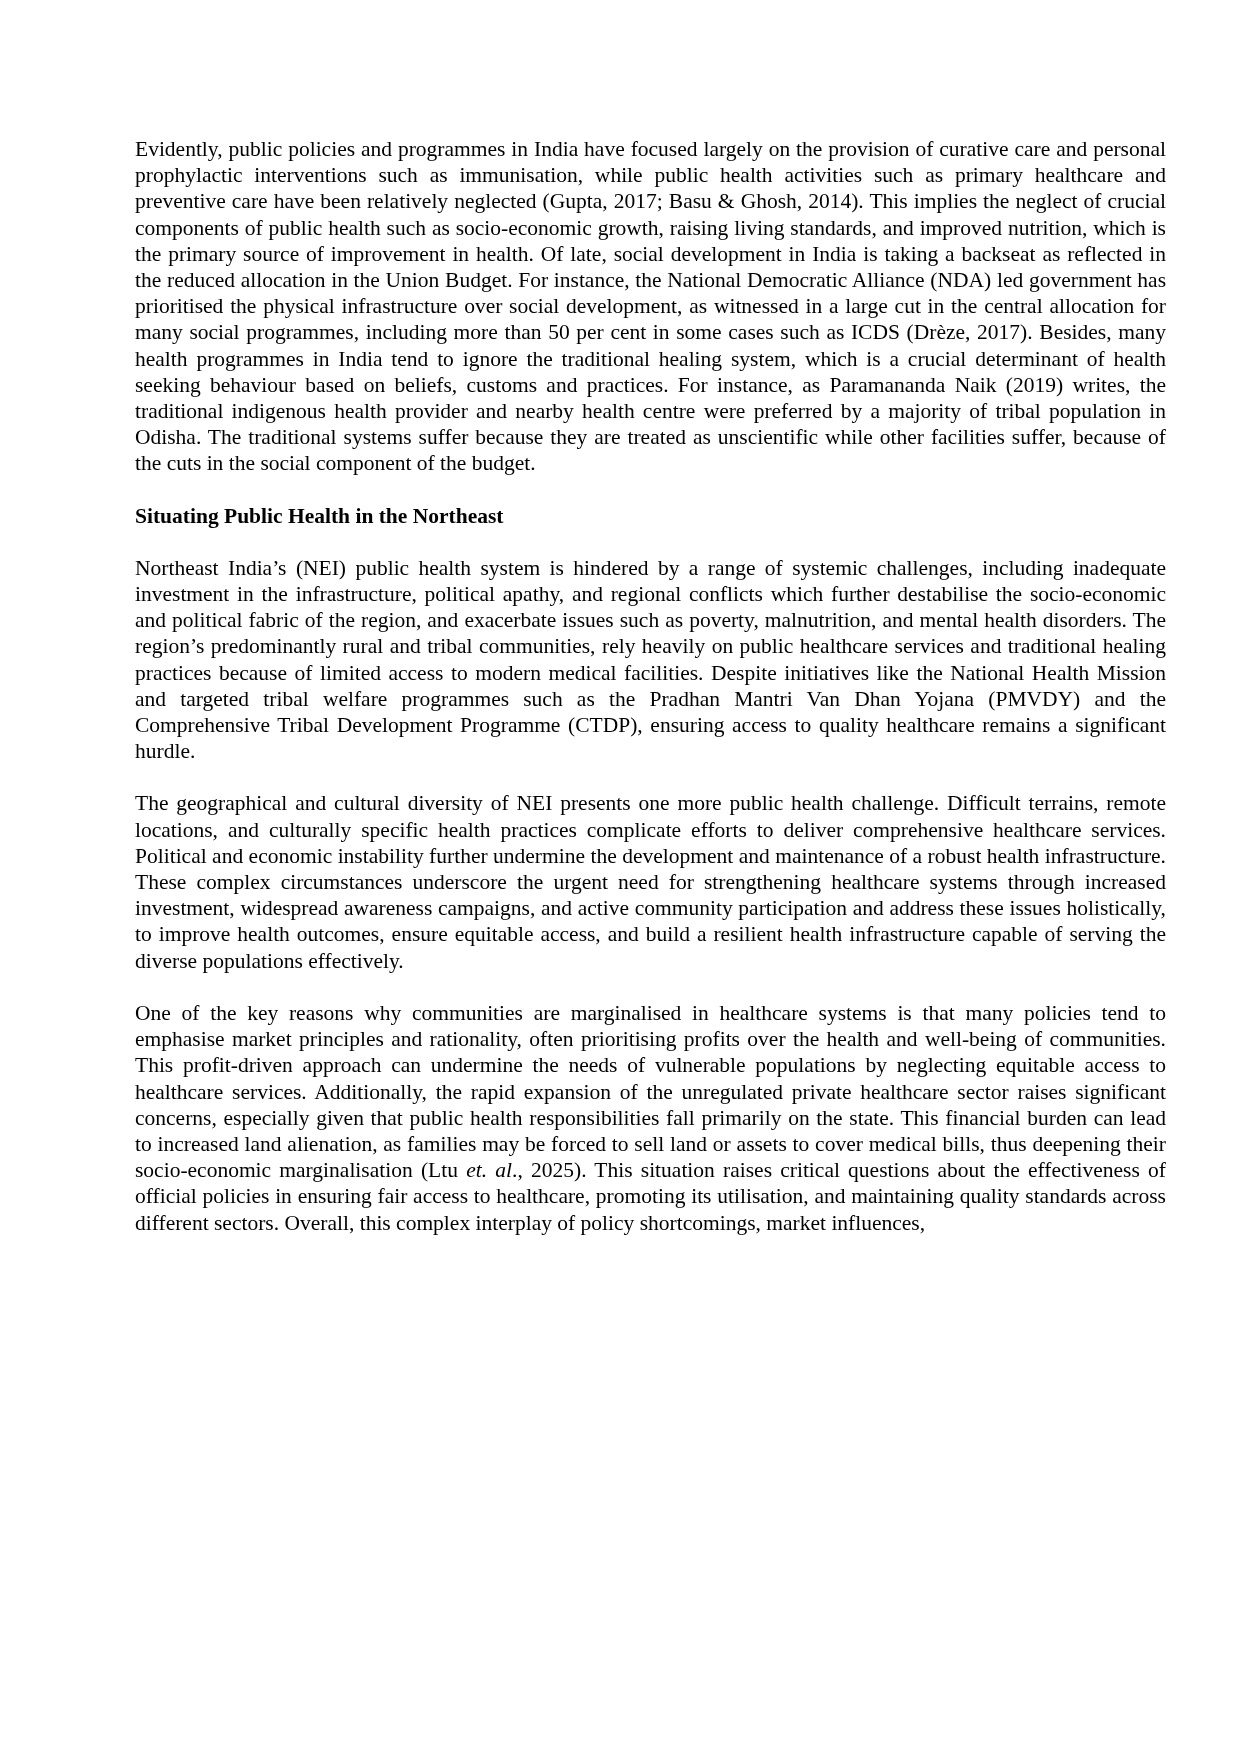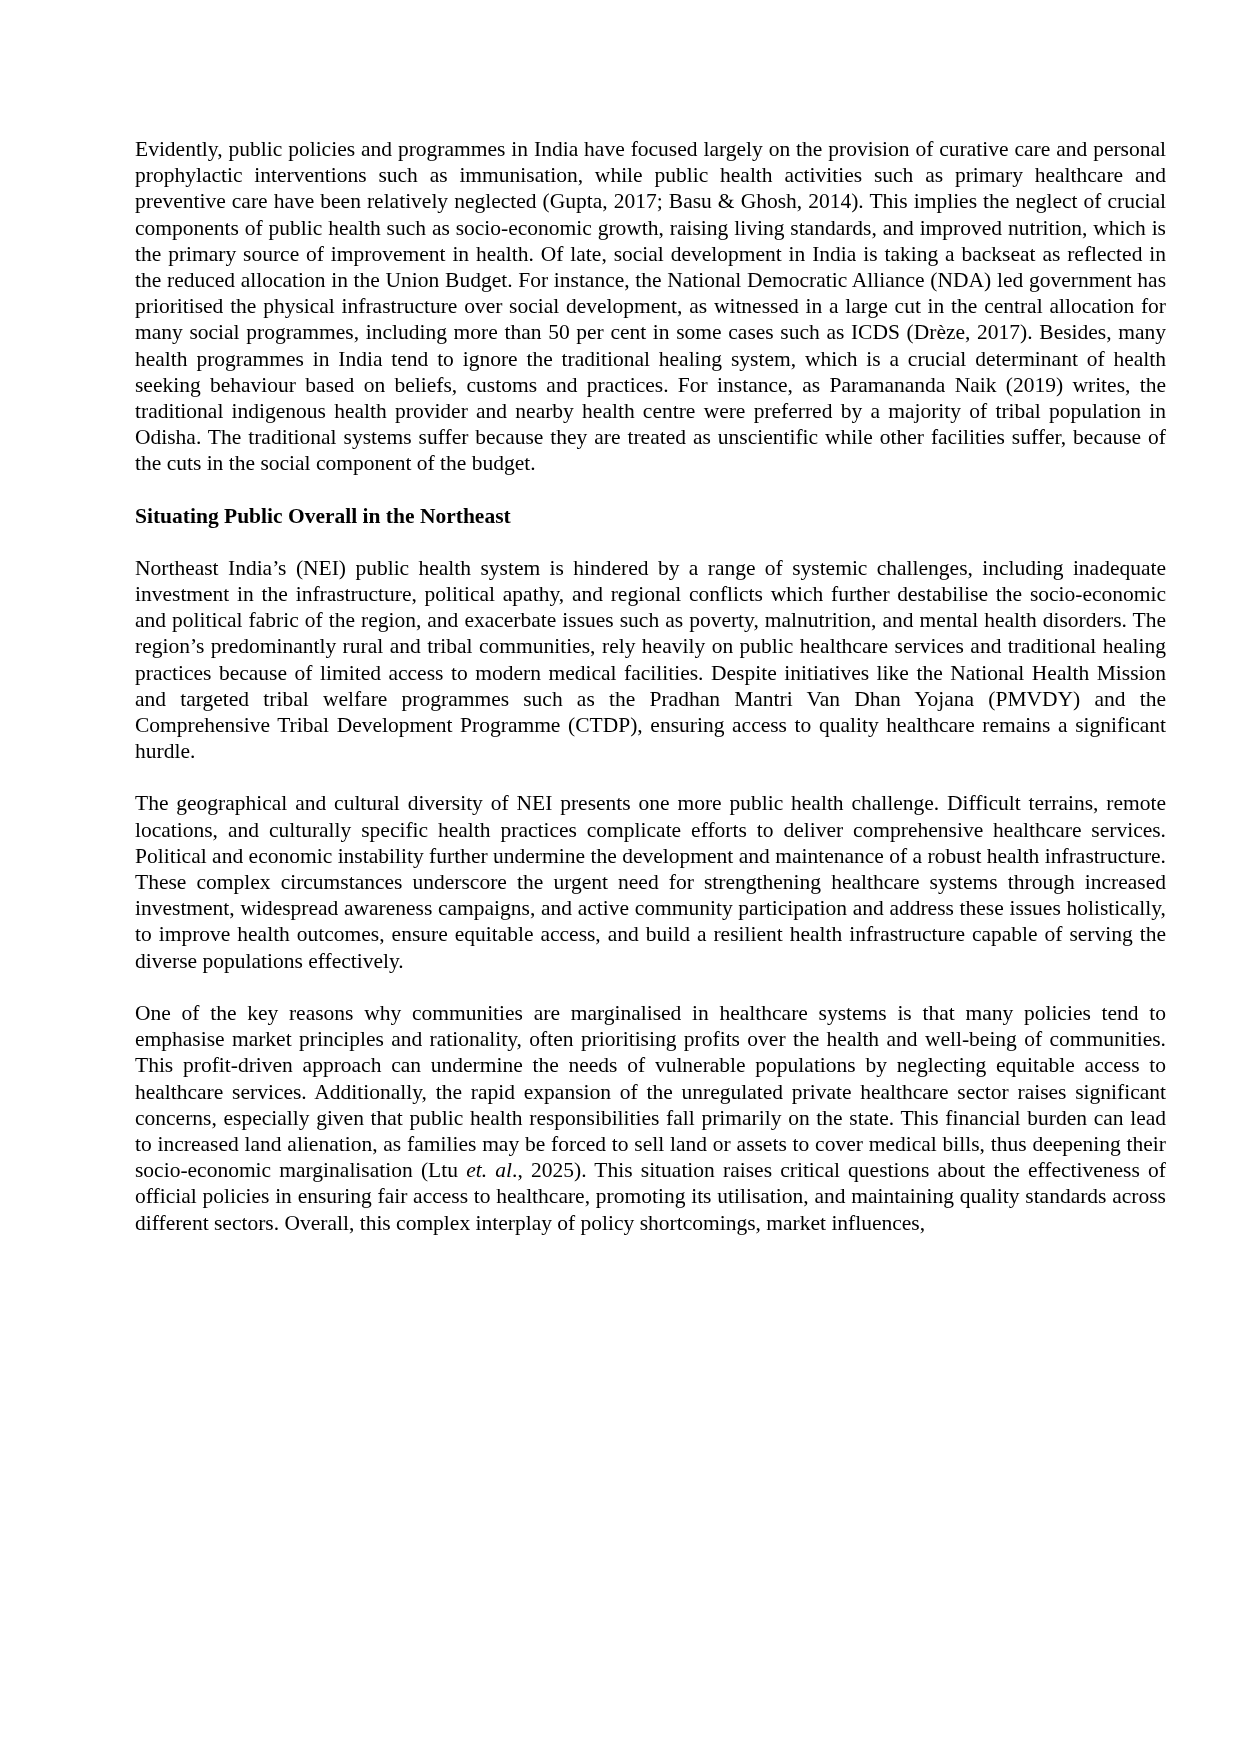--- a/index.html
+++ b/index.html
@@ -32,20 +32,20 @@
     text-align: left;
     line-height: 26.2px;
   }
 </style>
 </head>
 <body>
 
 <div class="page">
   <p class="body-text">Evidently, public policies and programmes in India have focused largely on the provision of curative care and personal prophylactic interventions such as immunisation, while public health activities such as primary healthcare and preventive care have been relatively neglected (Gupta, 2017; Basu &amp; Ghosh, 2014). This implies the neglect of crucial components of public health such as socio-economic growth, raising living standards, and improved nutrition, which is the primary source of improvement in health. Of late, social development in India is taking a backseat as reflected in the reduced allocation in the Union Budget. For instance, the National Democratic Alliance (NDA) led government has prioritised the physical infrastructure over social development, as witnessed in a large cut in the central allocation for many social programmes, including more than 50 per cent in some cases such as ICDS (Drèze, 2017). Besides, many health programmes in India tend to ignore the traditional healing system, which is a crucial determinant of health seeking behaviour based on beliefs, customs and practices. For instance, as Paramananda Naik (2019) writes, the traditional indigenous health provider and nearby health centre were preferred by a majority of tribal population in Odisha. The traditional systems suffer because they are treated as unscientific while other facilities suffer, because of the cuts in the social component of the budget.</p>
 
-  <h2 class="section-heading">Situating Public Overall in the Northeast</h2>
+  <h2 class="section-heading">Situating Public Health in the Northeast</h2>
 
   <p class="body-text">Northeast India’s (NEI) public health system is hindered by a range of systemic challenges, including inadequate investment in the infrastructure, political apathy, and regional conflicts which further destabilise the socio-economic and political fabric of the region, and exacerbate issues such as poverty, malnutrition, and mental health disorders. The region’s predominantly rural and tribal communities, rely heavily on public healthcare services and traditional healing practices because of limited access to modern medical facilities. Despite initiatives like the National Health Mission and targeted tribal welfare programmes such as the Pradhan Mantri Van Dhan Yojana (PMVDY) and the Comprehensive Tribal Development Programme (CTDP), ensuring access to quality healthcare remains a significant hurdle.</p>
 
   <p class="body-text">The geographical and cultural diversity of NEI presents one more public health challenge. Difficult terrains, remote locations, and culturally specific health practices complicate efforts to deliver comprehensive healthcare services. Political and economic instability further undermine the development and maintenance of a robust health infrastructure. These complex circumstances underscore the urgent need for strengthening healthcare systems through increased investment, widespread awareness campaigns, and active community participation and address these issues holistically, to improve health outcomes, ensure equitable access, and build a resilient health infrastructure capable of serving the diverse populations effectively.</p>
 
   <p class="body-text"><span>One of the key reasons why communities are marginalised in healthcare systems is that many policies tend to emphasise market principles and rationality, often prioritising profits over the health and well-being of communities. This profit-driven approach can undermine the needs of vulnerable populations by neglecting equitable access to healthcare services. Additionally, the rapid expansion of the unregulated private healthcare sector raises significant concerns, especially given that public health responsibilities fall primarily on the state. This financial burden can lead to increased land alienation, as families may be forced to sell land or assets to cover medical bills, thus deepening their socio-economic marginalisation (Ltu </span><span style="font-style: italic;">et. al</span><span>., 2025). This situation raises critical questions about the effectiveness of official policies in ensuring fair access to healthcare, promoting its utilisation, and maintaining quality standards across different sectors. Overall, this complex interplay of policy shortcomings, market influences,</span></p>
 </div>
 
 </body></html>

